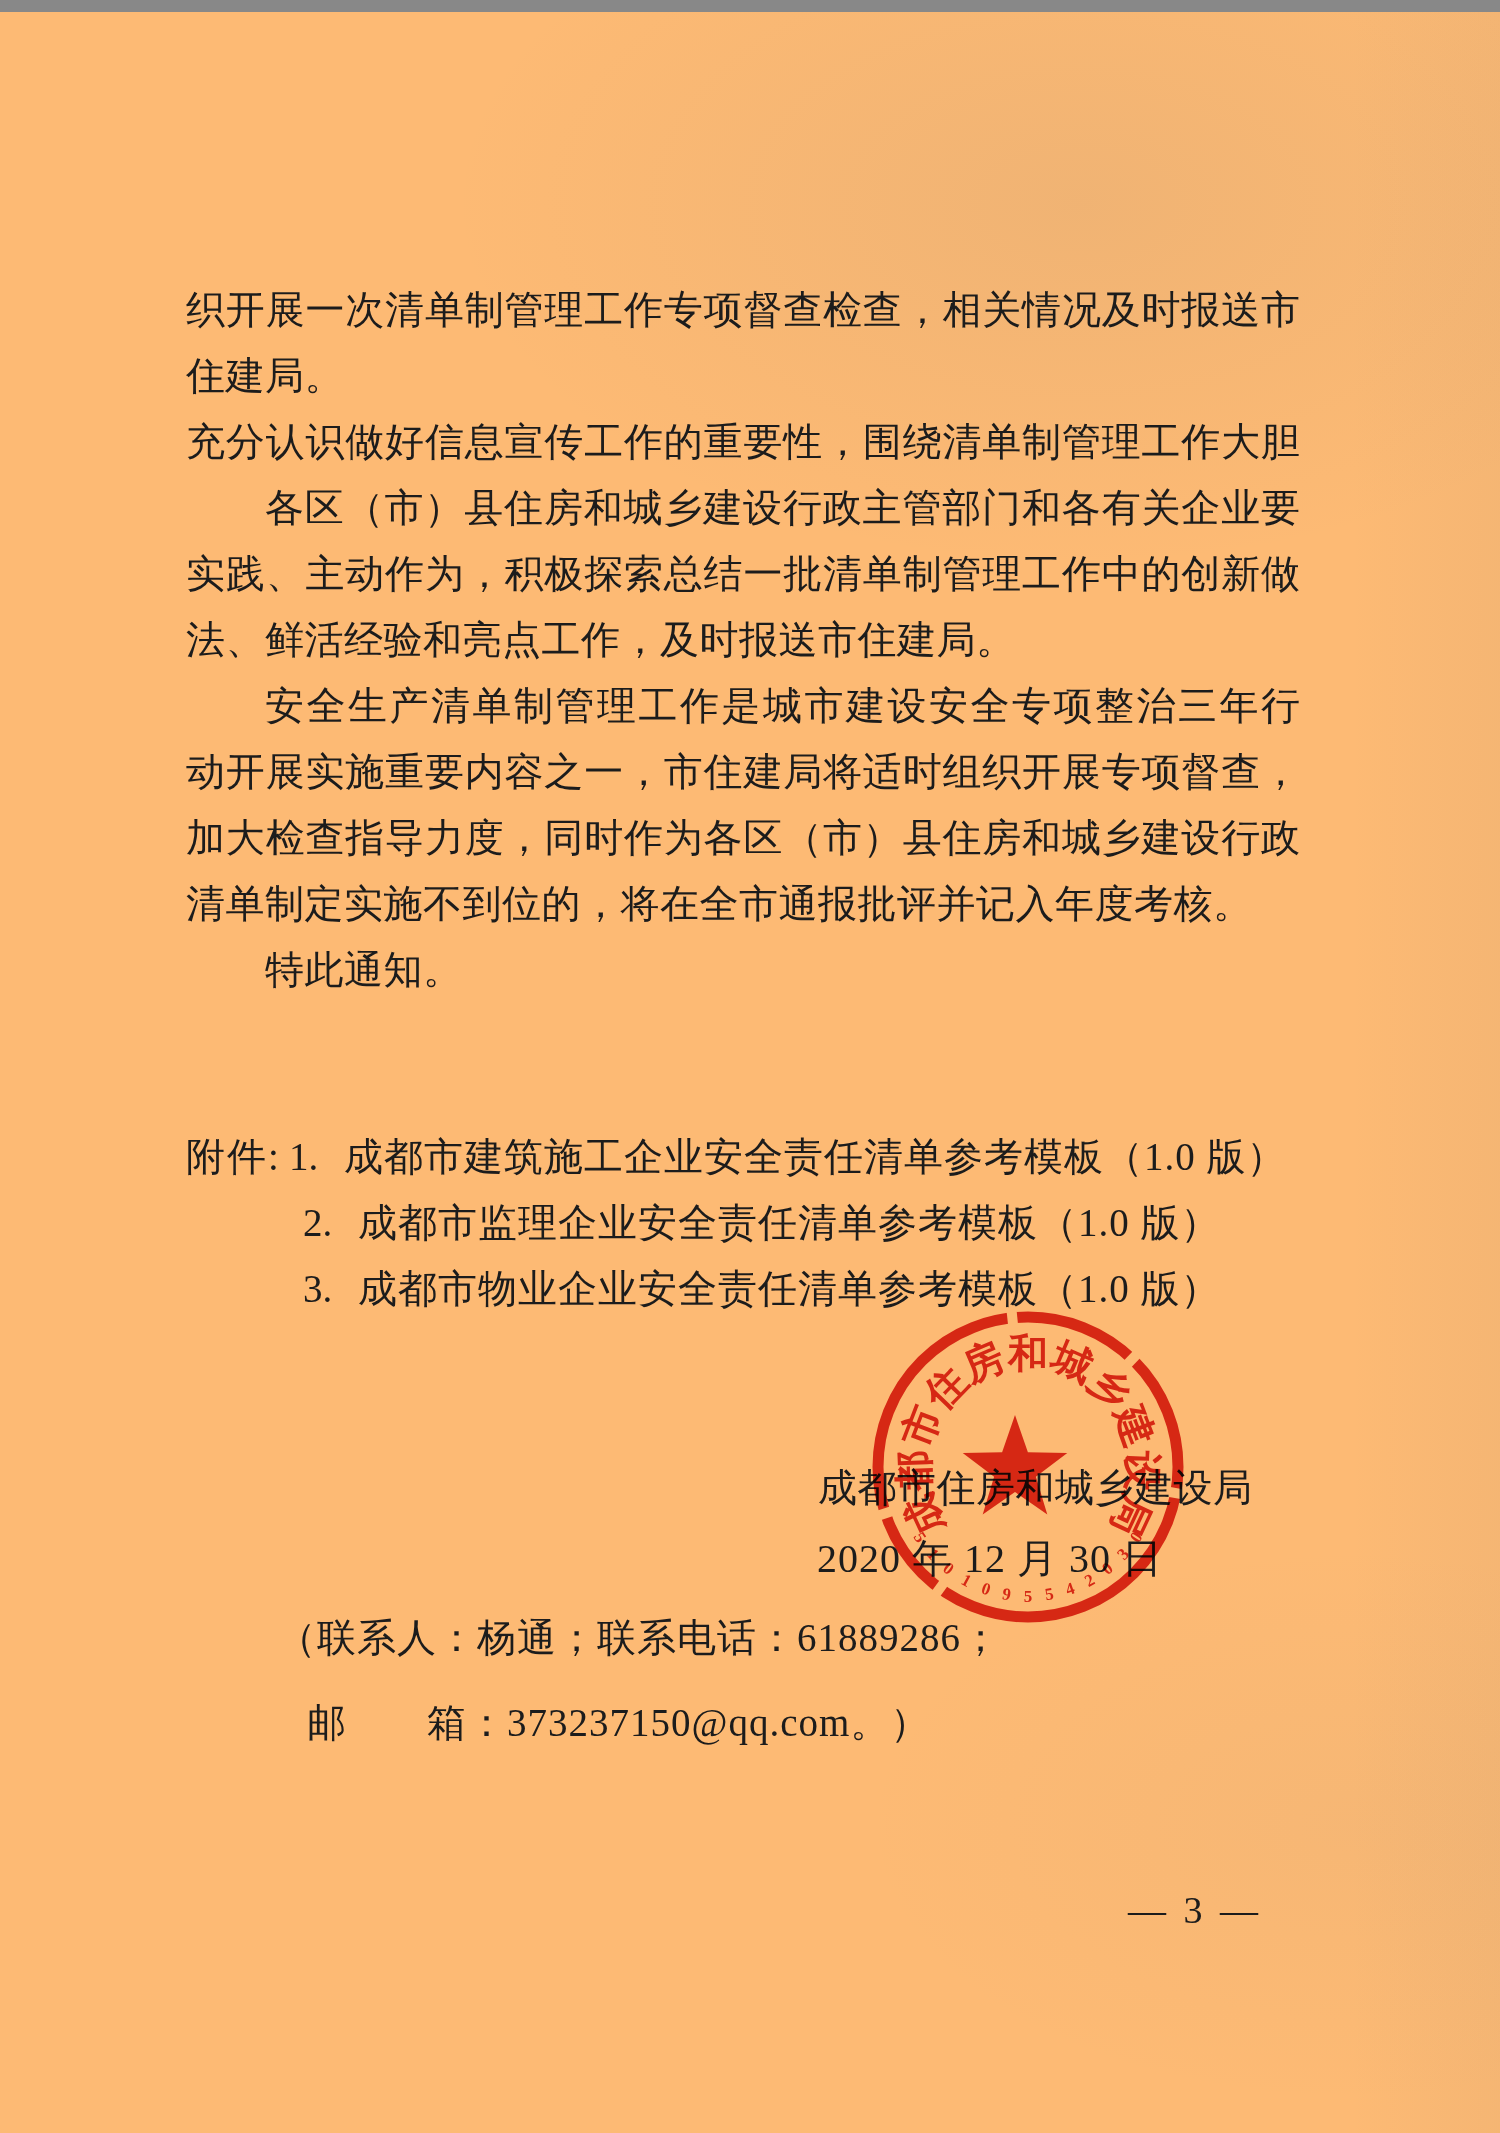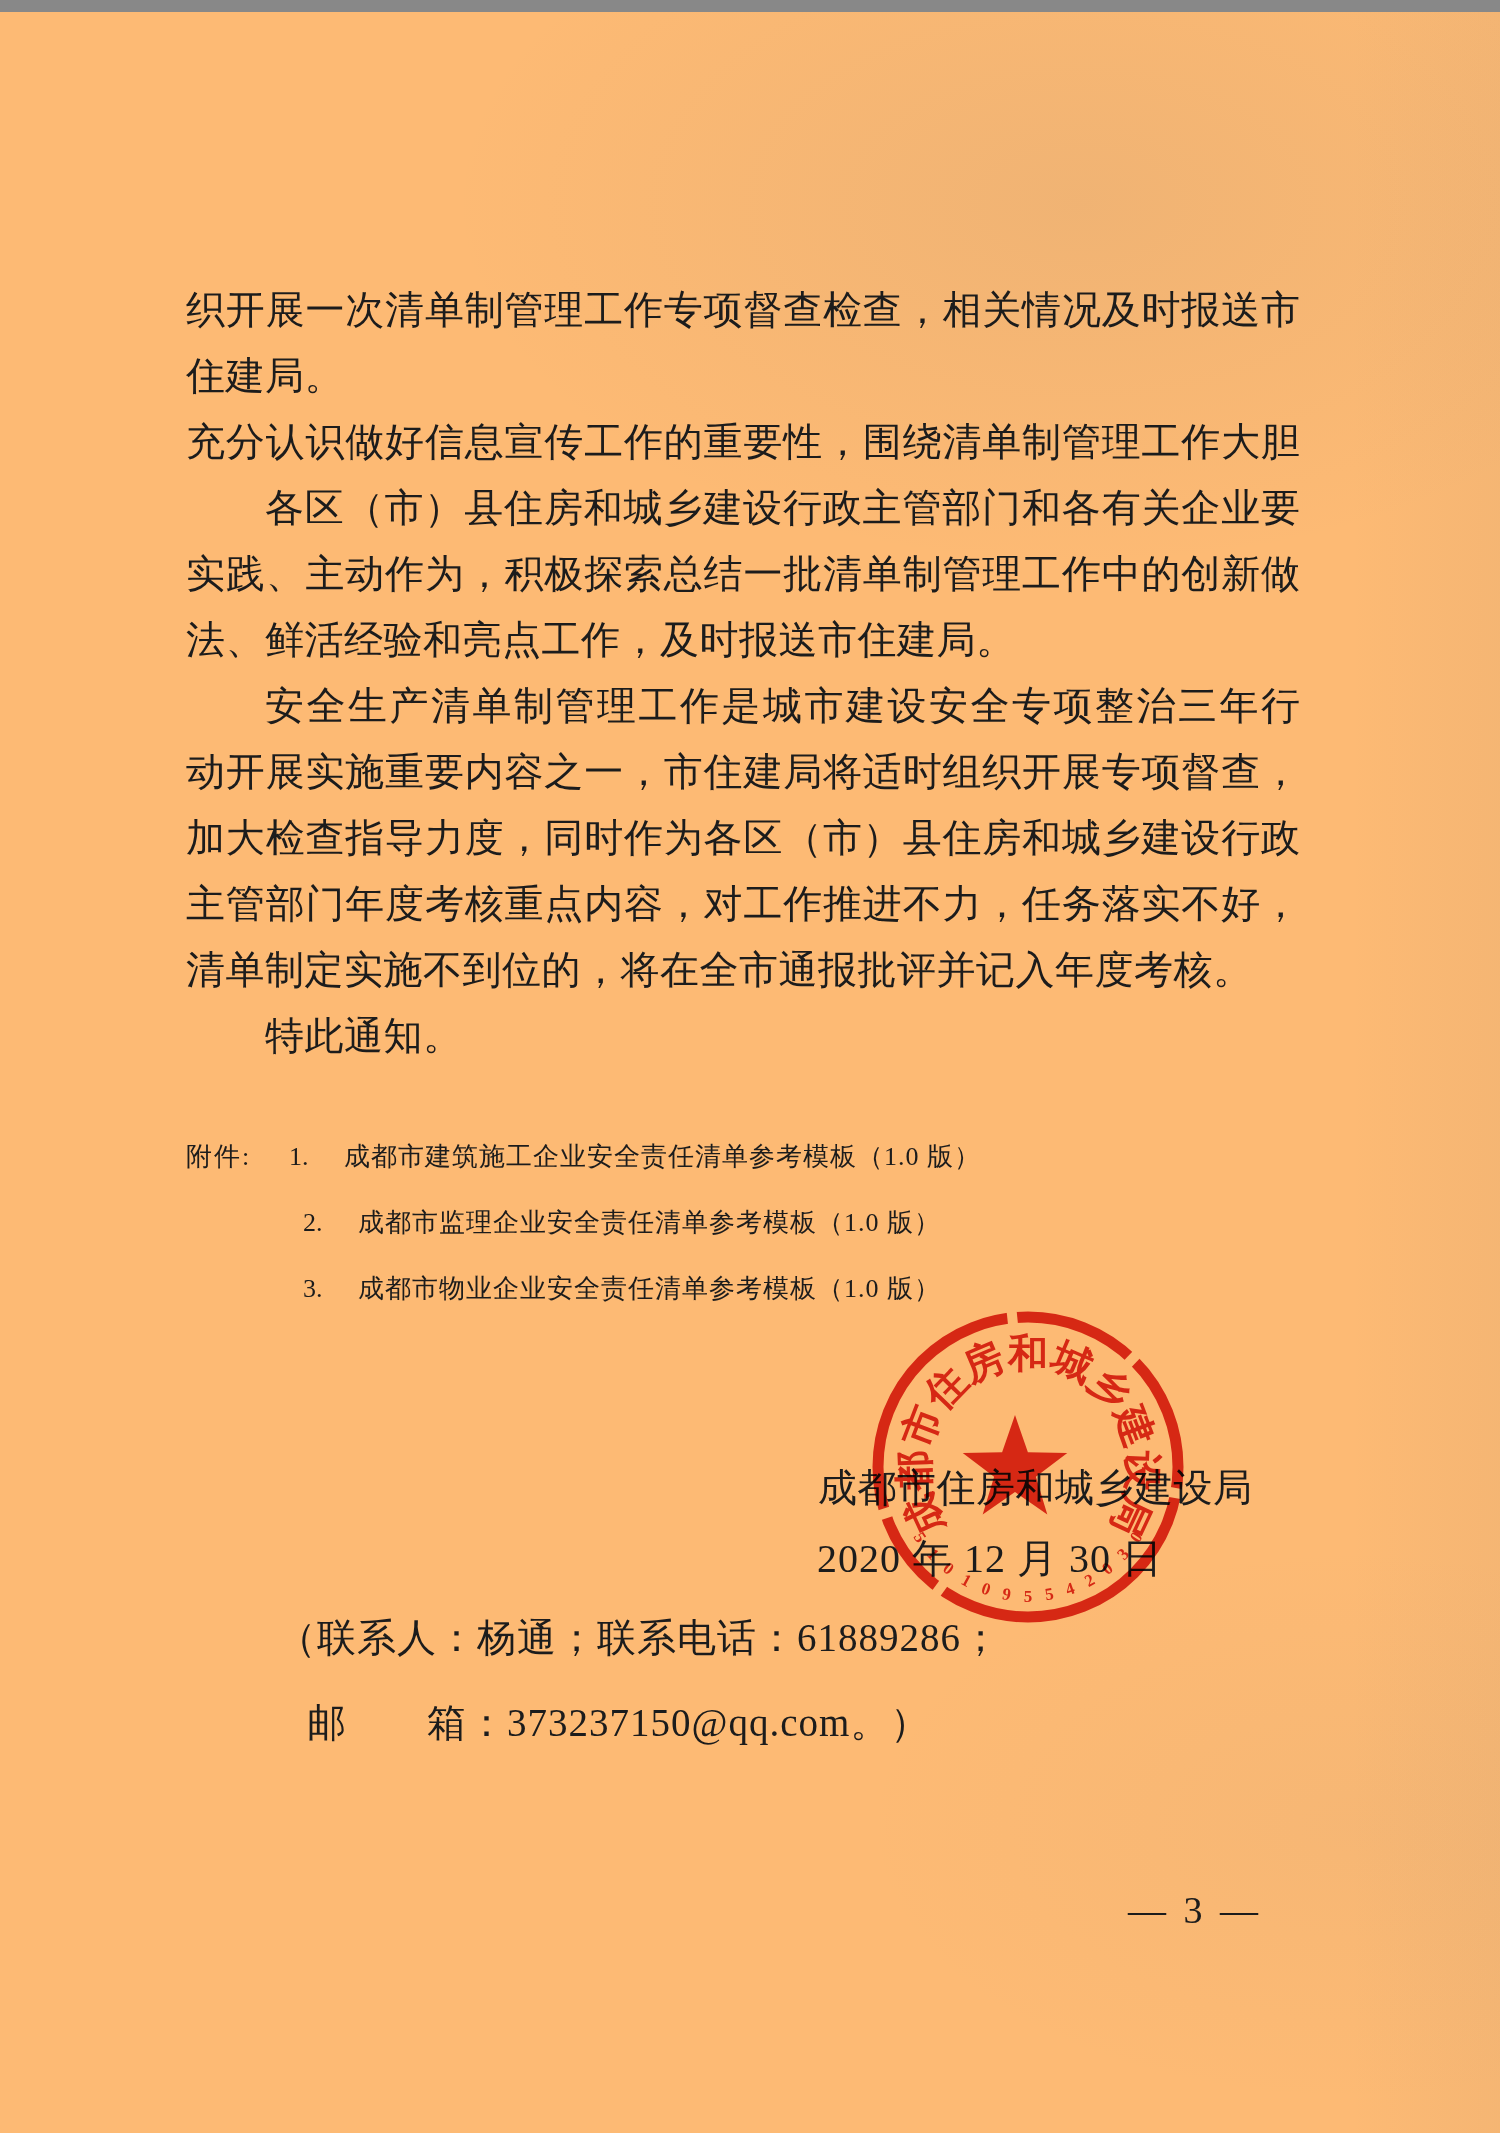--- a/index.html
+++ b/index.html
@@ -22,21 +22,21 @@
   }
   .body-text{
     position:absolute;left:186px;top:265px;width:1114px;
     font-size:39px;line-height:66px;
   }
   .line{height:66px;white-space:nowrap;letter-spacing:.5px;}
   .line.j{white-space:normal;text-align:justify;text-align-last:justify;letter-spacing:0;}
   .line.ind{padding-left:79px;}
   .attachments{
     position:absolute;left:186px;top:1112px;width:1180px;
-    font-size:26px;line-height:66px;
+    font-size:39px;line-height:66px;
   }
   .att-row{height:66px;white-space:nowrap;}
   .att-label{display:inline-block;width:103px;letter-spacing:2px;}
   .att-spacer{display:inline-block;width:117px;}
   .att-no{display:inline-block;width:38px;margin-right:17px;}
   .att-text{letter-spacing:1px;}
   .signature{
     position:absolute;left:818px;top:1449px;
     font-size:39px;letter-spacing:.5px;white-space:nowrap;
   }
@@ -77,21 +77,20 @@
   <div class="body-text">
       <div class="line j">织开展一次清单制管理工作专项督查检查，相关情况及时报送市</div>
       <div class="line">住建局。</div>
       <div class="line j">充分认识做好信息宣传工作的重要性，围绕清单制管理工作大胆</div>
       <div class="line j ind">各区（市）县住房和城乡建设行政主管部门和各有关企业要</div>
       <div class="line j">实践、主动作为，积极探索总结一批清单制管理工作中的创新做</div>
       <div class="line">法、鲜活经验和亮点工作，及时报送市住建局。</div>
       <div class="line j ind">安全生产清单制管理工作是城市建设安全专项整治三年行</div>
       <div class="line j">动开展实施重要内容之一，市住建局将适时组织开展专项督查，</div>
       <div class="line j">加大检查指导力度，同时作为各区（市）县住房和城乡建设行政</div>
-      <div class="line j">主管部门年度考核重点内容，对工作推进不力，任务落实不好，</div>
       <div class="line">清单制定实施不到位的，将在全市通报批评并记入年度考核。</div>
       <div class="line ind">特此通知。</div>
     </div>
 
   <div class="attachments">
       <div class="att-row"><span class="att-label">附件:</span><span class="att-no">1.</span><span class="att-text">成都市建筑施工企业安全责任清单参考模板（1.0 版）</span></div>
       <div class="att-row"><span class="att-spacer"></span><span class="att-no">2.</span><span class="att-text">成都市监理企业安全责任清单参考模板（1.0 版）</span></div>
       <div class="att-row"><span class="att-spacer"></span><span class="att-no">3.</span><span class="att-text">成都市物业企业安全责任清单参考模板（1.0 版）</span></div>
     </div>
 

